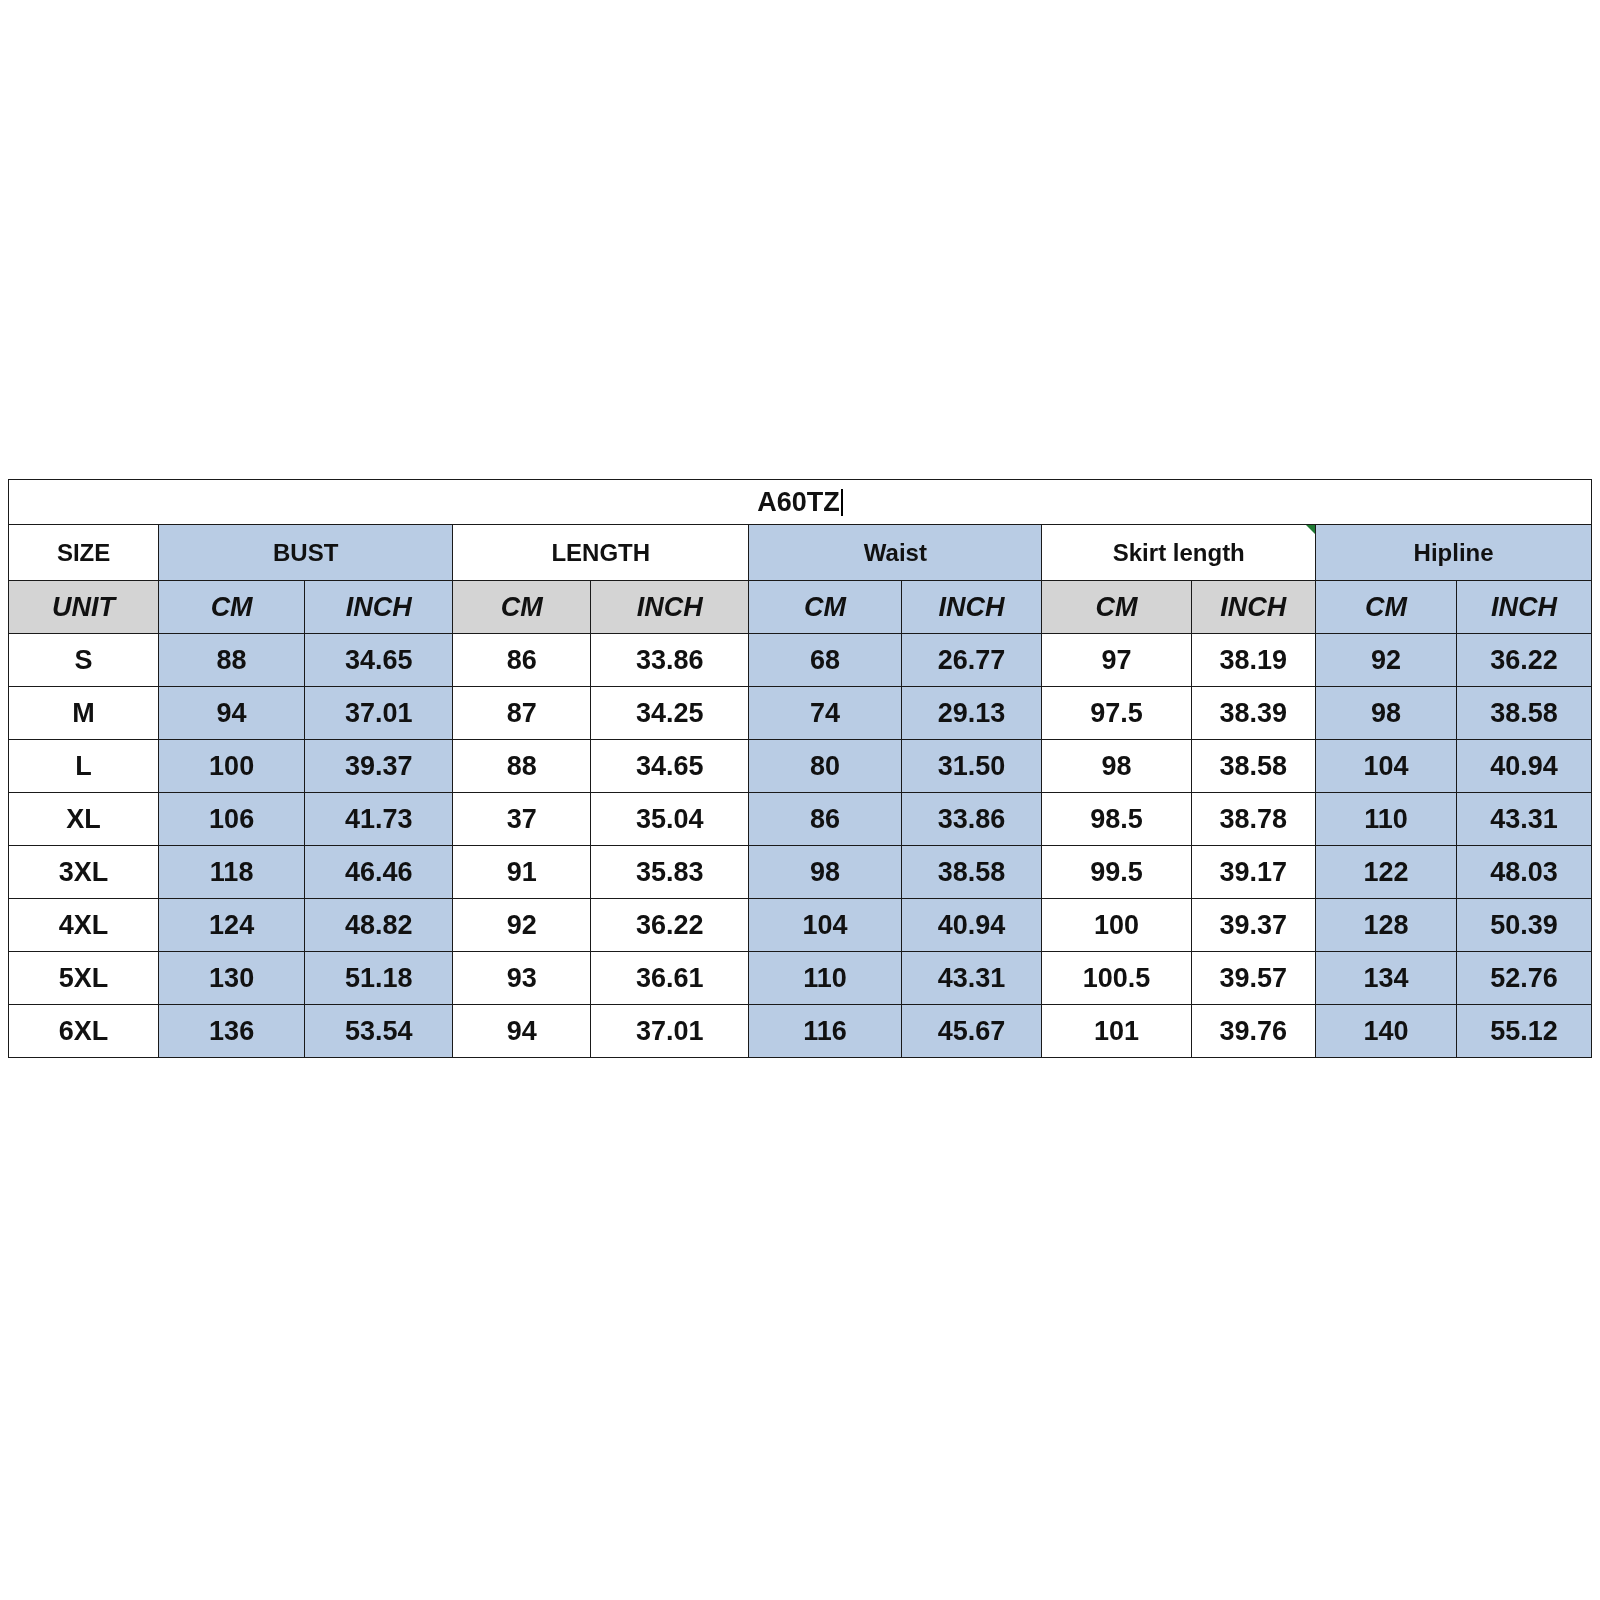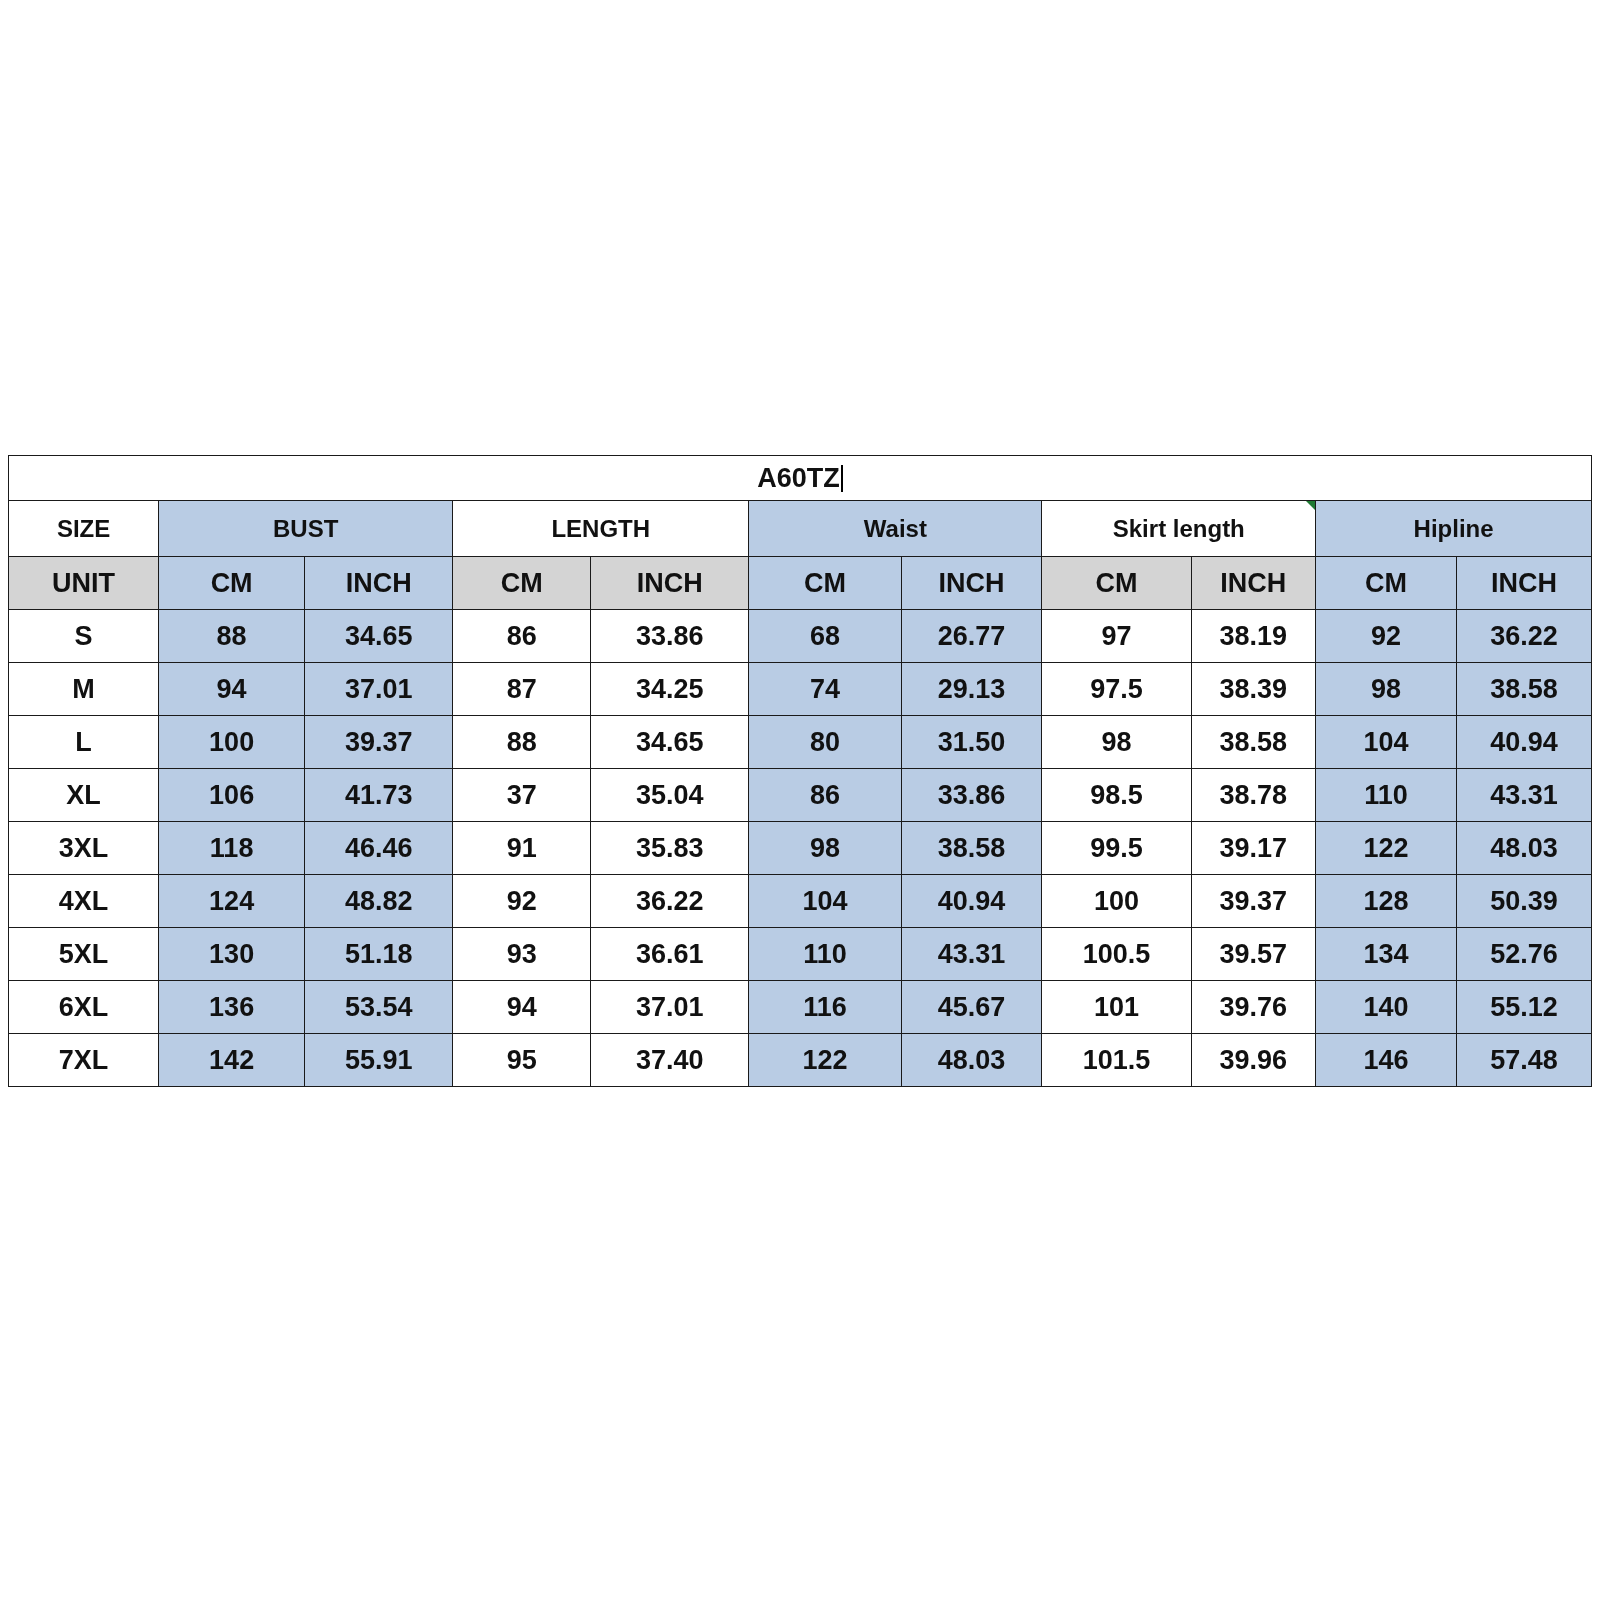--- a/index.html
+++ b/index.html
@@ -11,21 +11,21 @@
     width: 1600px;
     height: 1600px;
     font-family: "Liberation Sans", sans-serif;
     position: relative;
     overflow: hidden;
   }
 
   #size-chart-wrap {
     position: absolute;
     left: 8px;
-    top: 455px;
+    top: 479px;
     width: 1584px;
   }
 
   table.size-chart {
     border-collapse: collapse;
     table-layout: fixed;
     width: 1584px;
     background: #ffffff;
   }
 
@@ -62,20 +62,21 @@
   
   tr.group-row td {
     height: 55px;
     font-size: 24px;
   }
 
   
   tr.unit-row td {
     height: 52px;
     font-size: 27px;
+    font-style: italic;
   }
 
   
   tr.data-row td {
     height: 52px;
     font-size: 27px;
   }
 
   
   .fill-blue  { background: #b9cce4; }
@@ -241,28 +242,15 @@
         <td class="fill-blue">53.54</td>
         <td class="fill-white">94</td>
         <td class="fill-white">37.01</td>
         <td class="fill-blue">116</td>
         <td class="fill-blue">45.67</td>
         <td class="fill-white">101</td>
         <td class="fill-white">39.76</td>
         <td class="fill-blue">140</td>
         <td class="fill-blue">55.12</td>
       </tr>
-        <tr class="data-row">
-        <td class="fill-white">7XL</td>
-        <td class="fill-blue">142</td>
-        <td class="fill-blue">55.91</td>
-        <td class="fill-white">95</td>
-        <td class="fill-white">37.40</td>
-        <td class="fill-blue">122</td>
-        <td class="fill-blue">48.03</td>
-        <td class="fill-white">101.5</td>
-        <td class="fill-white">39.96</td>
-        <td class="fill-blue">146</td>
-        <td class="fill-blue">57.48</td>
-      </tr>
     </tbody>
   </table>
 </div>
 
 </body></html>

